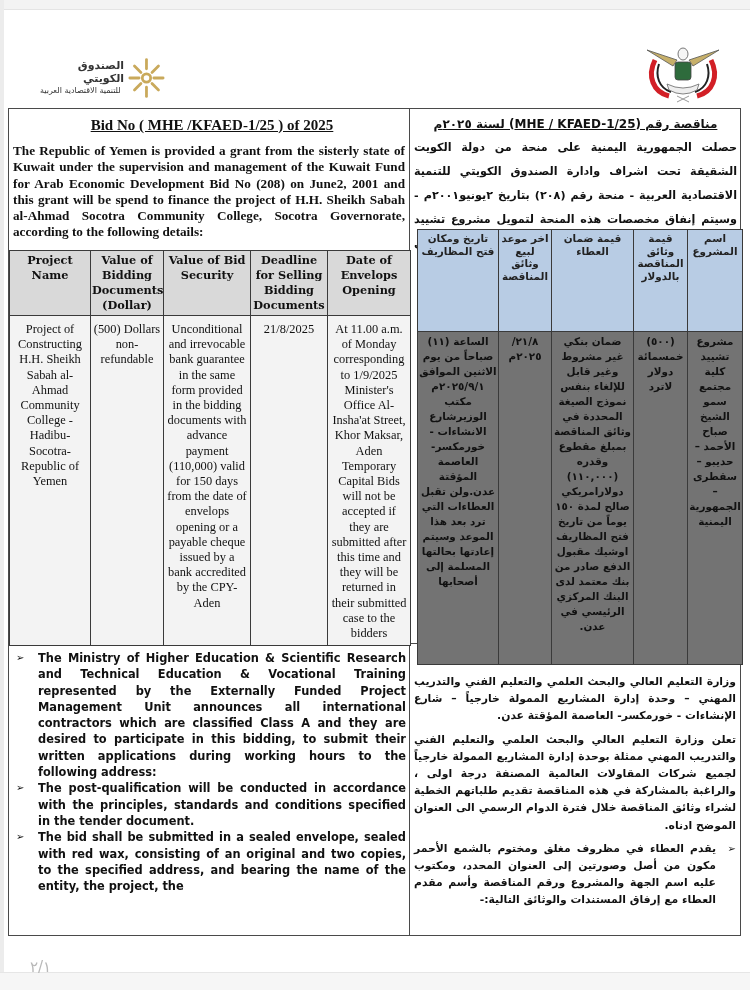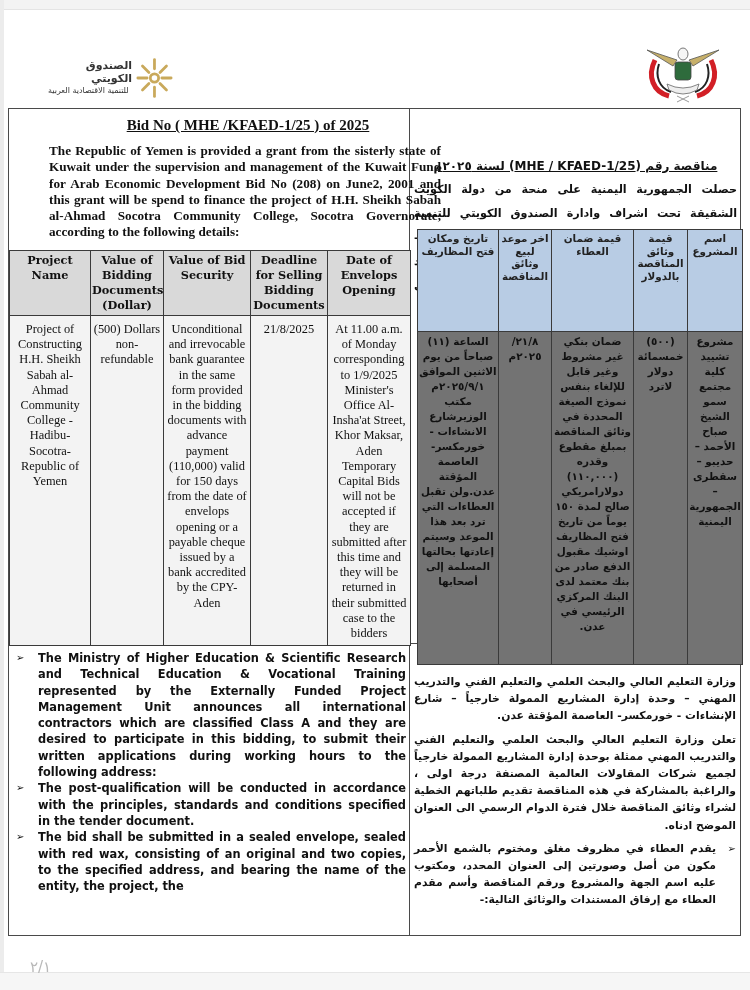--- a/index.html
+++ b/index.html
@@ -4,46 +4,46 @@
 <style>
   * { box-sizing: border-box; margin: 0; padding: 0; }
   html, body { width: 750px; height: 990px; background: #ffffff; overflow: hidden; }
   body { position: relative; font-family: "Liberation Serif", serif; color: #111; }
 
   .page-edge-top { position: absolute; left: 0; top: 0; width: 750px; height: 10px; background: #f3f3f3; border-bottom: 1px solid #e4e4e4; }
   .page-edge-left { position: absolute; left: 0; top: 0; width: 4px; height: 990px; background: #ececec; }
   .page-edge-bottom { position: absolute; left: 0; top: 972px; width: 750px; height: 18px; background: #f6f6f6; border-top: 1px solid #e6e6e6; }
 
   
-  .logo-kfaed { position: absolute; left: 48px; top: 52px; width: 125px; height: 52px; display: flex; align-items: center; gap: 4px; }
+  .logo-kfaed { position: absolute; left: 40px; top: 52px; width: 125px; height: 52px; display: flex; align-items: center; gap: 4px; }
   .logo-kfaed .text { display: flex; flex-direction: column; align-items: flex-end; direction: rtl; font-family: "DejaVu Sans", sans-serif; color: #333; }
   .logo-kfaed .t1 { font-size: 11px; font-weight: bold; line-height: 13px; }
   .logo-kfaed .t2 { font-size: 8px; line-height: 12px; }
   .logo-kfaed svg { width: 40px; height: 48px; }
   .logo-yemen { position: absolute; left: 643px; top: 40px; width: 80px; height: 64px; }
 
   
   .frame { position: absolute; left: 8px; top: 108px; width: 733px; height: 828px; border: 1px solid #4a4a4a; }
   .col-divider { position: absolute; left: 409px; top: 108px; width: 1px; height: 828px; background: #4a4a4a; }
 
   
-  .en { position: absolute; left: 13px; top: 116px; width: 392px; margin-left: 36px; }
+  .en { position: absolute; left: 13px; top: 116px; width: 392px; }
   .en-title { text-align: center; font-weight: bold; font-size: 15px; text-decoration: underline; line-height: 18px; margin-left: 6px; }
   .en-intro { margin-top: 9px; font-weight: bold; font-size: 13.2px; line-height: 16.3px; text-align: justify; }
 
   table.bidtbl { border-collapse: collapse; table-layout: fixed; position: absolute; }
   table.bidtbl td, table.bidtbl th { border: 1px solid #3a3a3a; vertical-align: top; text-align: center; }
 
   .en-table { left: 9px; top: 250px; width: 401px; padding-left: 28px; }
   .en-table th { background: #d9d9d9; font-family: "DejaVu Serif", serif; font-weight: bold; font-size: 11.3px; line-height: 15px; padding: 2px 1px; height: 62px; }
   .en-table td { background: #f3f3f3; font-family: "Liberation Serif", serif; font-size: 12.4px; line-height: 15.2px; padding: 6px 2px 2px 2px; height: 330px; }
 
   
   .ar { position: absolute; left: 414px; top: 116px; width: 323px; direction: rtl; font-family: "DejaVu Sans", sans-serif; }
-  .ar-title { font-weight: bold; font-size: 12px; line-height: 16px; text-decoration: underline; text-align: center; margin-top: 42px; }
+  .ar-title { font-weight: bold; font-size: 12px; line-height: 16px; text-decoration: underline; text-align: center; }
   .ar-intro { margin-top: 4px; font-weight: bold; font-size: 11.2px; line-height: 24px; text-align: justify; }
 
   .ar-table { left: 417px; top: 229px; width: 325px; direction: rtl; }
   .ar-table th { background: #b8cce4; font-family: "DejaVu Sans", sans-serif; font-weight: bold; font-size: 10.4px; line-height: 12.5px; padding: 2px 1px; height: 102px; vertical-align: middle; color: #222; }
   .ar-table td { background: #737373; font-family: "DejaVu Sans", sans-serif; font-weight: bold; font-size: 10.4px; line-height: 15px; padding: 2px 1px; height: 333px; vertical-align: middle; color: #111; }
 
   .table-bottom-line { position: absolute; left: 8px; top: 643px; width: 733px; height: 1px; background: #4a4a4a; }
 
   
   .en-bullets { position: absolute; left: 12px; top: 650px; width: 394px; font-family: "DejaVu Sans", sans-serif; font-weight: bold; font-size: 11.4px; line-height: 16.3px; color: #111; }

